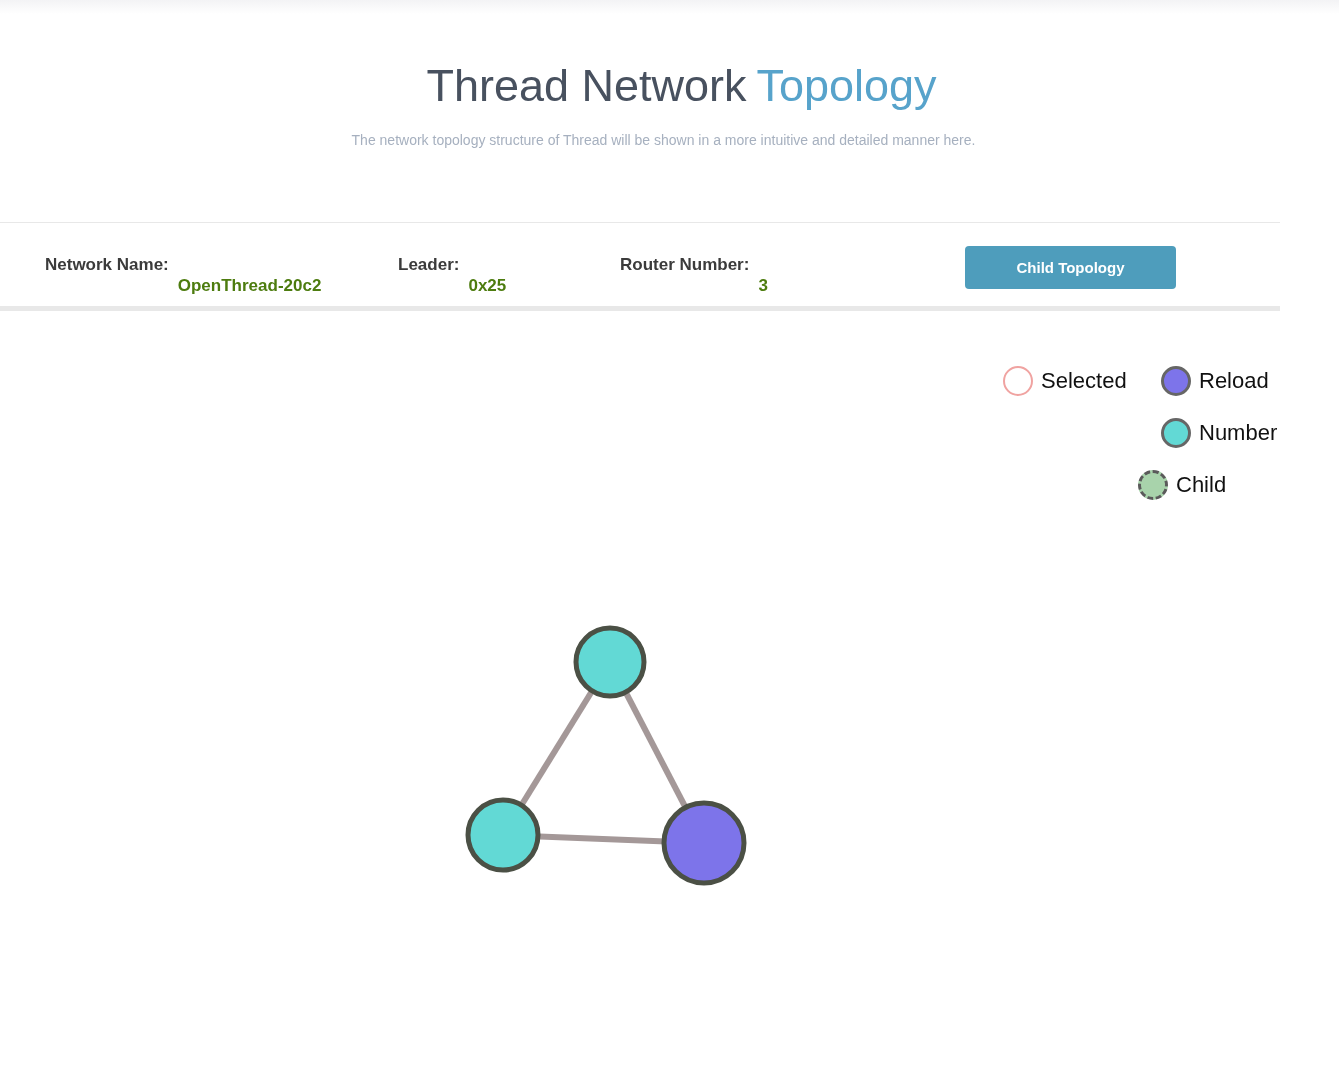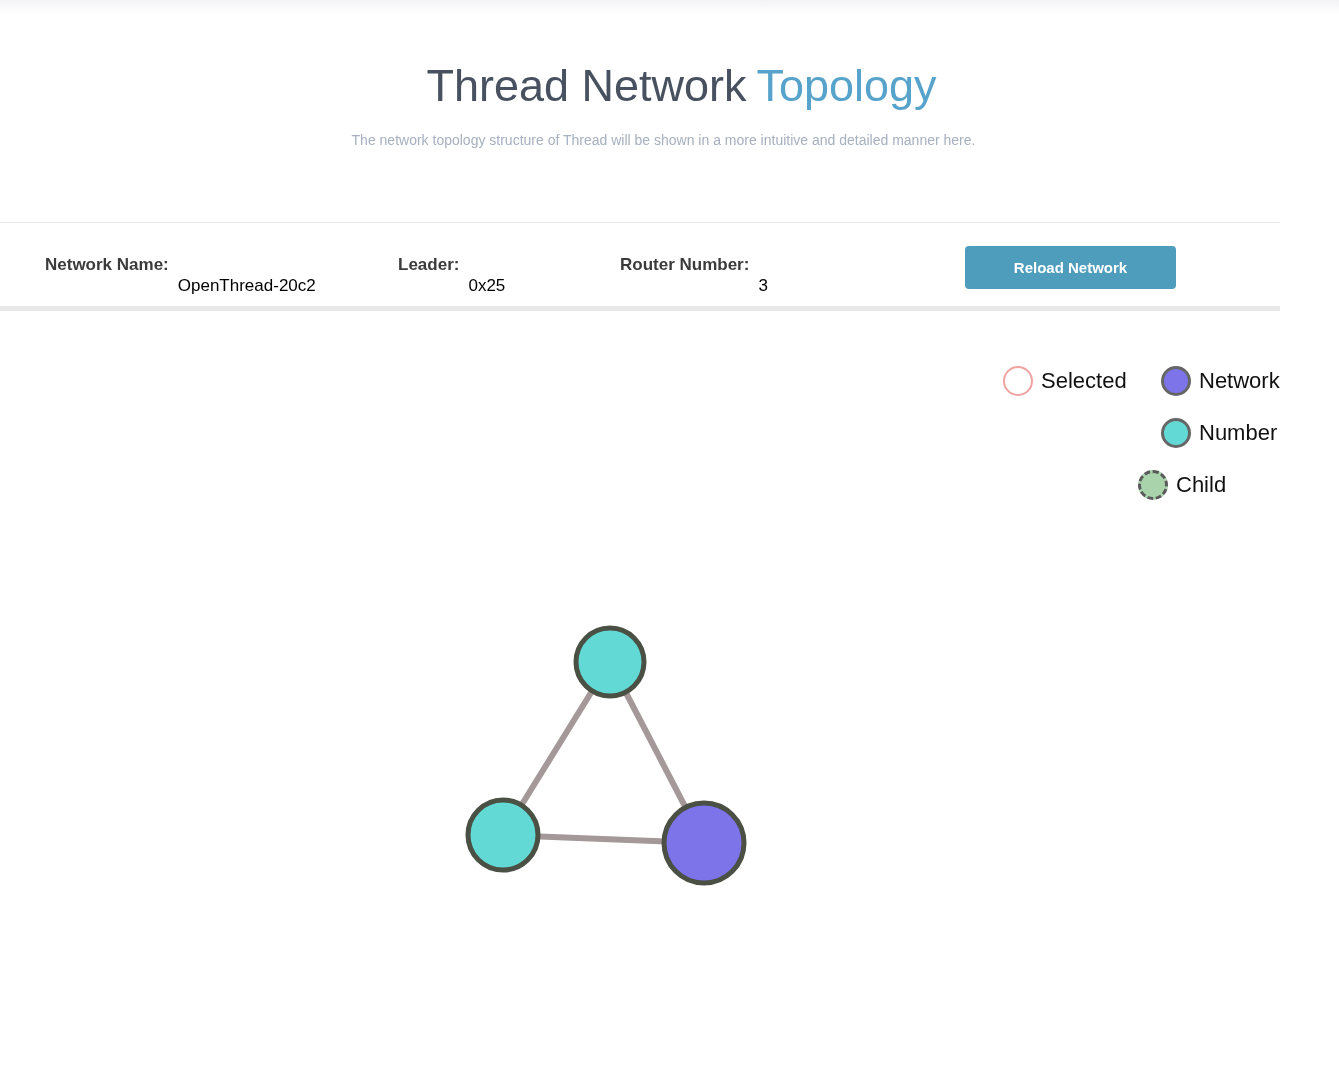--- a/index.html
+++ b/index.html
@@ -36,21 +36,21 @@
     border-top: 1px solid #e8e8e8;
     border-bottom: 5px solid #14b8a6;
     background: #fff;
   }
   .info-field {
     position: absolute; top: 0; height: 100%;
     display: flex; align-items: center; gap: 9px;
     font-size: 17px;
   }
   .info-field .lbl { font-weight: 700; color: #3b3b3b; }
-  .info-field .val { font-weight: 400; color: #000000; margin-top: 42px; }
+  .info-field .val { font-weight: 700; color: #4d7c0f; margin-top: 42px; }
   .f-network { left: 45px; }
   .f-leader  { left: 398px; }
   .f-router  { left: 620px; justify-content: center; }
   .reload-btn {
     position: absolute; left: 965px; top: 23px;
     width: 211px; height: 43px;
     border: none; border-radius: 4px;
     color: #ffffff; font-weight: 700; font-size: 15px;
     font-family: "Liberation Sans", sans-serif;
     cursor: pointer;
@@ -97,39 +97,39 @@
       <span class="val">OpenThread-20c2</span>
     </div>
     <div class="info-field f-leader">
       <span class="lbl">Leader:</span>
       <span class="val">0x25</span>
     </div>
     <div class="info-field f-router">
       <span class="lbl">Router Number:</span>
       <span class="val">3</span>
     </div>
-    <button class="reload-btn" style="background-color: rgb(78, 157, 188);">Reload Network</button>
+    <button class="reload-btn" style="background-color: rgb(78, 157, 188);">Child Topology</button>
   </div>
 
   <svg class="topology-svg" id="topology-svg" viewBox="0 0 1339 1073">
       <line x1="610" y1="662" x2="503" y2="835" stroke="#a49898" stroke-width="6"></line>
       <line x1="610" y1="662" x2="704" y2="843" stroke="#a49898" stroke-width="6"></line>
       <line x1="503" y1="835" x2="704" y2="843" stroke="#a49898" stroke-width="6"></line>
       <circle cx="610" cy="662" r="34" fill="#62d9d5" stroke="#4b5045" stroke-width="5"></circle>
       <circle cx="503" cy="835" r="35" fill="#62d9d5" stroke="#4b5045" stroke-width="5"></circle>
       <circle cx="704" cy="843" r="40" fill="#7d74ea" stroke="#4b5045" stroke-width="5"></circle>
     </svg>
 
   <div class="legend-row lg-selected">
     <span class="swatch swatch-selected" style="background-color: rgb(255, 255, 255); border-color: rgb(240, 163, 161);"></span>
     <span class="legend-label">Selected</span>
   </div>
   <div class="legend-row lg-leader">
     <span class="swatch" style="background-color: rgb(125, 116, 234); border-color: rgb(102, 102, 102);"></span>
-    <span class="legend-label">Network</span>
+    <span class="legend-label">Reload</span>
   </div>
   <div class="legend-row lg-router">
     <span class="swatch" style="background-color: rgb(98, 217, 213); border-color: rgb(102, 102, 102);"></span>
     <span class="legend-label">Number</span>
   </div>
   <div class="legend-row lg-child">
     <span class="swatch swatch-dashed" style="background-color: rgb(168, 211, 171); border-color: rgb(90, 90, 90);"></span>
     <span class="legend-label">Child</span>
   </div>
 

